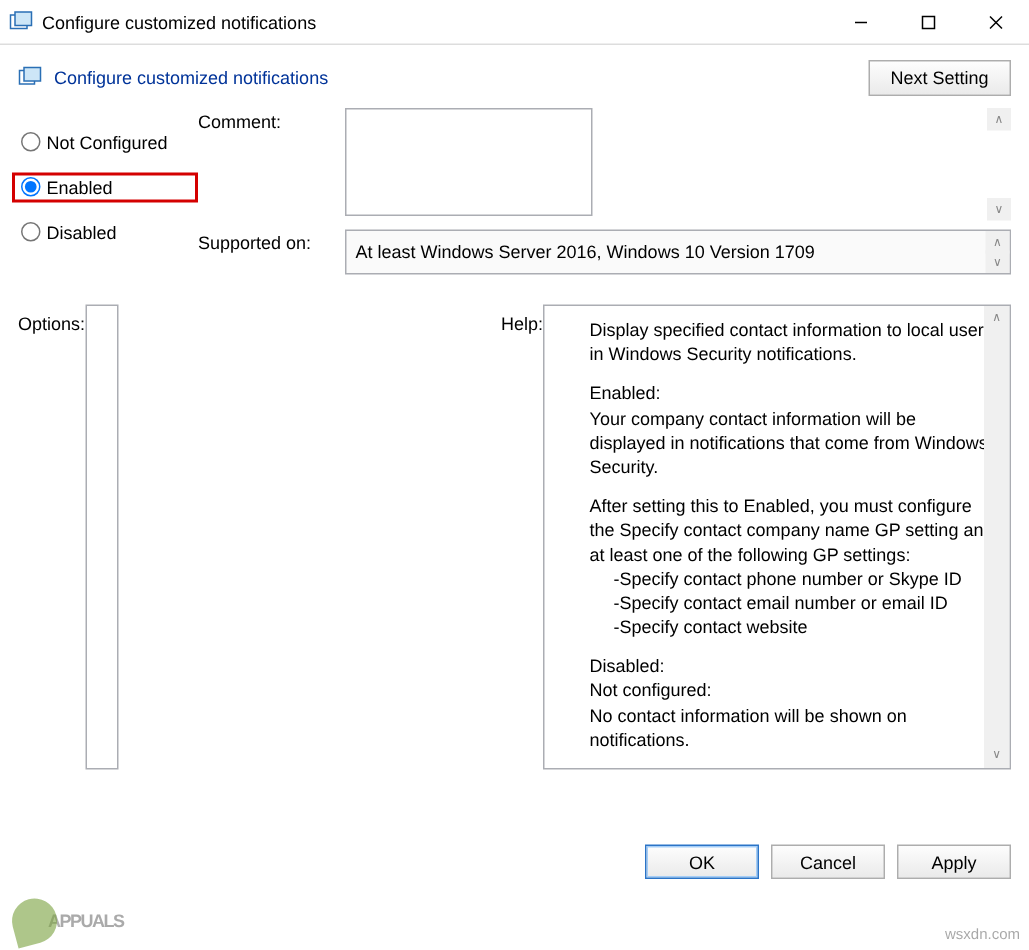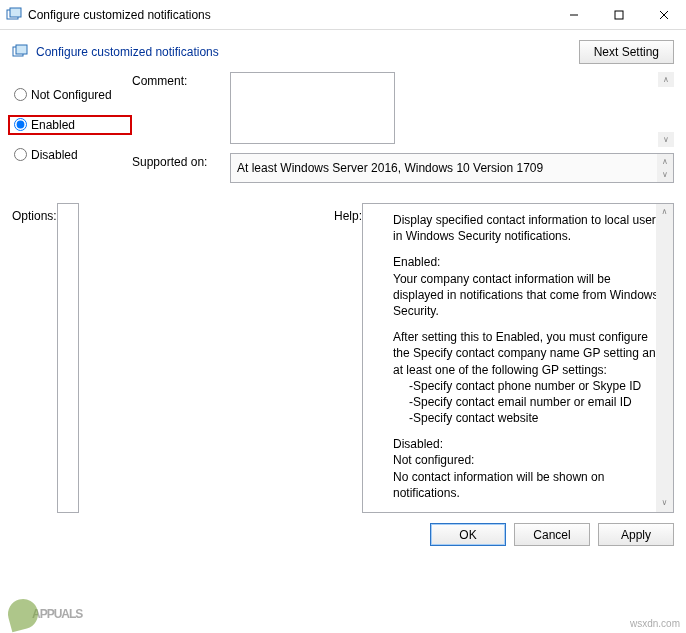--- a/index.html
+++ b/index.html
@@ -166,20 +166,21 @@
       display: flex;
       justify-content: flex-end;
       gap: 8px;
       padding: 10px 12px;
     }
     .dlg-btn {
       height: 23px;
       width: 76px;
       background: linear-gradient(#fdfdfd, #eaeaea);
       border: 1px solid #adadad;
+      margin-top: 40px;
     }
     .dlg-btn.primary {
       border: 1px solid #2b74c7;
       box-shadow: 0 0 0 1px #a4cdf7 inset;
     }
     .vscroll-track {
       position: absolute;
       right: 0; top: 0; bottom: 0;
       width: 17px;
       background: #f0f0f0;

